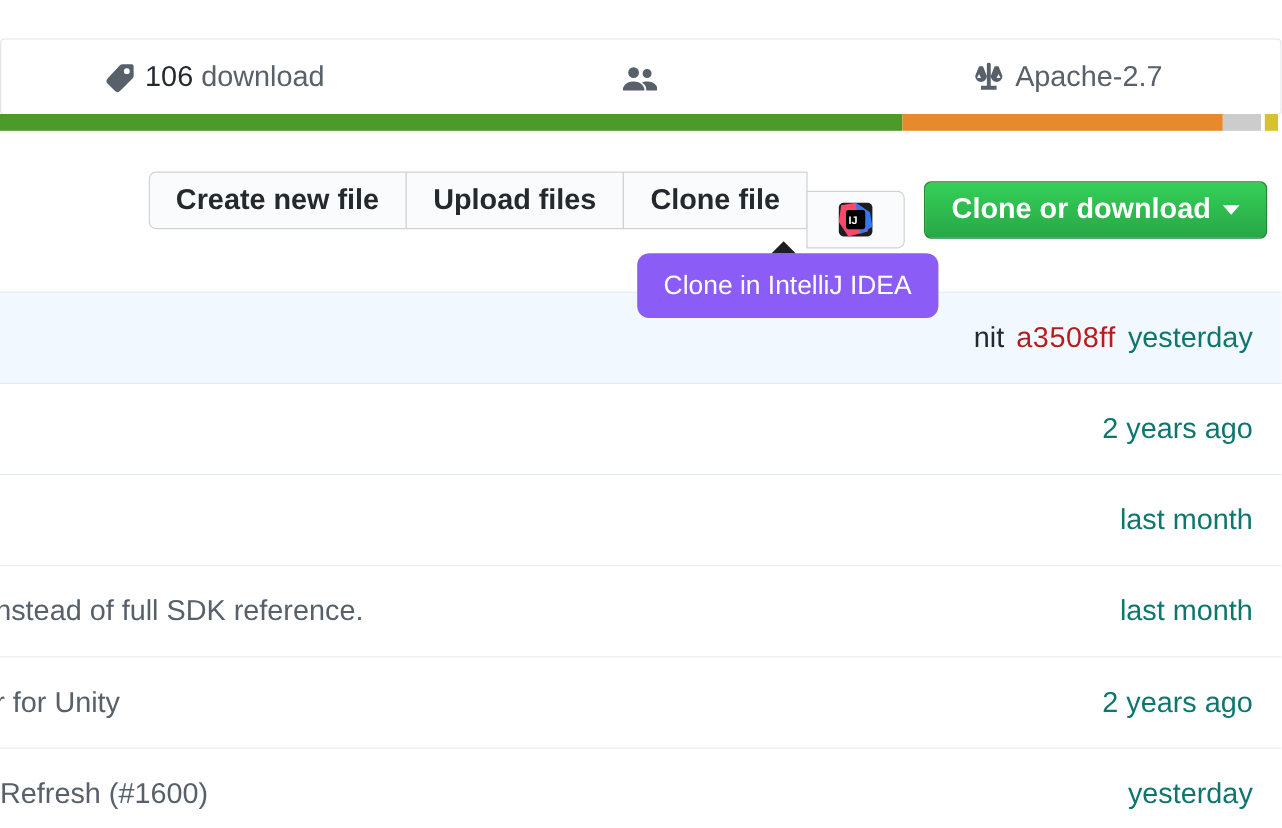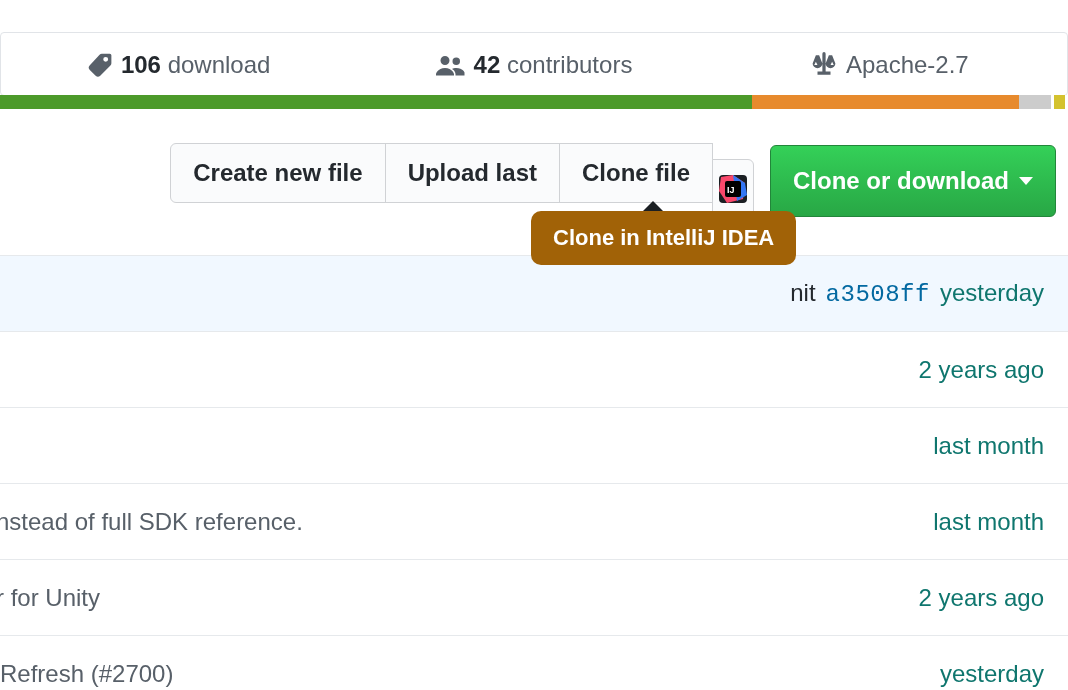--- a/index.html
+++ b/index.html
@@ -26,21 +26,21 @@
     flex: 1;
     text-align: center;
     padding: 18px 0 16px 0;
     font-size: 24px;
     color: #586069;
     display: flex;
     align-items: center;
     justify-content: center;
     gap: 8px;
   }
-  .meta-item b { color: #24292e; font-weight: 700; margin-top: 11px; }
+  .meta-item b { color: #24292e; font-weight: 400; margin-top: 11px; }
   .meta-icon svg { display: block; }
   .lang-bar {
     height: 14px;
     display: flex;
     width: 100%;
     margin-top: -1px;
   }
   .lang-seg { height: 100%; }
   .lang-green  { background: #4c9a2a; flex: 0 0 70.4%; }
   .lang-orange { background: #e78a2d; flex: 0 0 25%; }
@@ -61,56 +61,56 @@
     display: flex;
   }
   .btn {
     font-size: 24px;
     font-weight: 600;
     color: #24292e;
     background: #fafbfc;
     border: 1px solid #d0d2d5;
     padding: 10px 22px;
     cursor: pointer;
-    height: 60px;
+    height: 48px;
     display: flex;
     align-items: center;
     justify-content: center;
   }
   .btn-group .btn { border-radius: 0; margin-left: -1px; }
   .btn-group .btn:first-child { border-radius: 6px 0 0 6px; margin-left: 0; }
   .btn-group .btn:last-child  { border-radius: 0 6px 6px 0; }
-  .btn.icon-only { padding: 10px 4px; margin-top: 16px; }
+  .btn.icon-only { padding: 10px 24px; margin-top: 16px; }
   .btn.icon-only svg { display:block; }
   .clone-btn {
     background: linear-gradient(#34d058, #28a745);
     color: #fff;
     border: 1px solid #22863a;
     border-radius: 6px;
     font-size: 24px;
     font-weight: 600;
     padding: 10px 22px;
-    height: 72px;
+    height: 48px;
     display: flex;
     align-items: center;
     gap: 10px;
     cursor: pointer;
   }
   .caret-down {
     width: 0; height: 0;
     border-left: 7px solid transparent;
     border-right: 7px solid transparent;
     border-top: 8px solid #fff;
   }
   .tooltip {
     position: absolute;
-    background: #a16207;
+    background: #8b5cf6;
     color: #fff;
     font-size: 22px;
-    font-weight: 700;
+    font-weight: 400;
     padding: 14px 22px;
     border-radius: 10px;
     white-space: nowrap;
     top: 102px;
     left: 531px;
     z-index: 10;
   }
   .tooltip::before {
     content: "";
     position: absolute;
@@ -138,22 +138,22 @@
   .file-row.commit-line {
     background: #f1f8ff;
   }
   .commit-right {
     display: flex;
     align-items: baseline;
     gap: 10px;
     color: #24292e;
   }
   .commit-sha {
-    font-family: Liberation Mono, monospace;
-    color: #0369a1;
+    font-family: Liberation Sans, sans-serif;
+    color: #b91c1c;
     letter-spacing: 0.5px;
   }
   .message { color: #586069; overflow:hidden; white-space:nowrap; }
   .age { color: #0f766e; white-space: nowrap; }
   
   .pull-left { margin-left: -4px; }
 </style>
 </head>
 <body>
 
@@ -167,21 +167,20 @@
           </svg>
       </span>
       <span><b>106</b> <span>download</span></span>
     </div>
     <div class="meta-item">
       <span class="meta-icon">
         <svg width="30" height="24" viewBox="0 0 20 16" fill="#586069">
             <path d="M6 8a3 3 0 1 0 0-6 3 3 0 0 0 0 6zm7.5 0a2.5 2.5 0 1 0 0-5 2.5 2.5 0 0 0 0 5zM0 14s1-4 6-4 6 4 6 4v1H0v-1zm13 1v-1s0-2.2-2.3-3.4c.7-.4 1.6-.6 2.8-.6 4.5 0 5.5 3 5.5 3v2h-6z"></path>
           </svg>
       </span>
-      <span><b>42</b> <span>contributors</span></span>
     </div>
     <div class="meta-item">
       <span class="meta-icon">
         <svg width="28" height="26" viewBox="0 0 16 16" fill="#586069">
             <path d="M8 0a1 1 0 0 1 1 1v1h4l2 5a3 3 0 1 1-6 0l2-5H9v10h3v2H4v-2h3V2H5l2 5a3 3 0 1 1-6 0l2-5h4V1a1 1 0 0 1 1-1zM3 6l-1 2h2L3 6zm10 0l-1 2h2l-1-2z"></path>
           </svg>
       </span>
       <span>Apache-2.7</span>
     </div>
   </div>
@@ -191,21 +190,21 @@
     <div class="lang-seg lang-orange"></div>
     <div class="lang-seg lang-gray"></div>
     <div class="lang-seg lang-thin1"></div>
     <div class="lang-seg lang-yellow"></div>
     <div class="lang-seg lang-thin2"></div>
   </div>
 
   <div class="toolbar">
     <div class="btn-group">
       <button class="btn">Create new file</button>
-      <button class="btn">Upload last</button>
+      <button class="btn">Upload files</button>
       <button class="btn">Clone file</button>
       <button class="btn icon-only">
         <span>
           <svg width="32" height="32" viewBox="0 0 32 32">
               <rect x="2" y="2" width="28" height="28" rx="4" fill="#1b1f23"></rect>
               <path d="M4 4 L16 2 L28 10 L26 26 L10 30 L2 18 Z" fill="#f9486b"></path>
               <path d="M16 2 L28 10 L30 22 L20 28 Z" fill="#3477f5"></path>
               <rect x="8" y="8" width="16" height="16" rx="2" fill="#000"></rect>
               <text x="10" y="20" fill="#fff" font-size="9" font-family="Arial" font-weight="bold">IJ</text>
             </svg>
@@ -240,18 +239,18 @@
     </div>
     <div class="file-row">
       <span class="message pull-left">nstead of full SDK reference.</span>
       <span class="age">last month</span>
     </div>
     <div class="file-row">
       <span class="message pull-left">r for Unity</span>
       <span class="age">2 years ago</span>
     </div>
     <div class="file-row" style="border-bottom:none">
-      <span class="message">Refresh (#2700)</span>
+      <span class="message">Refresh (#1600)</span>
       <span class="age">yesterday</span>
     </div>
   </div>
 
 </div>
 
 </body></html>

